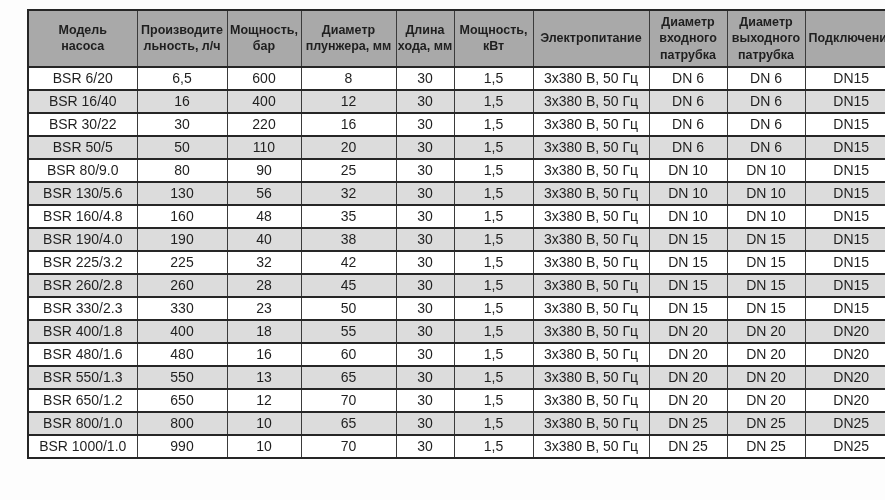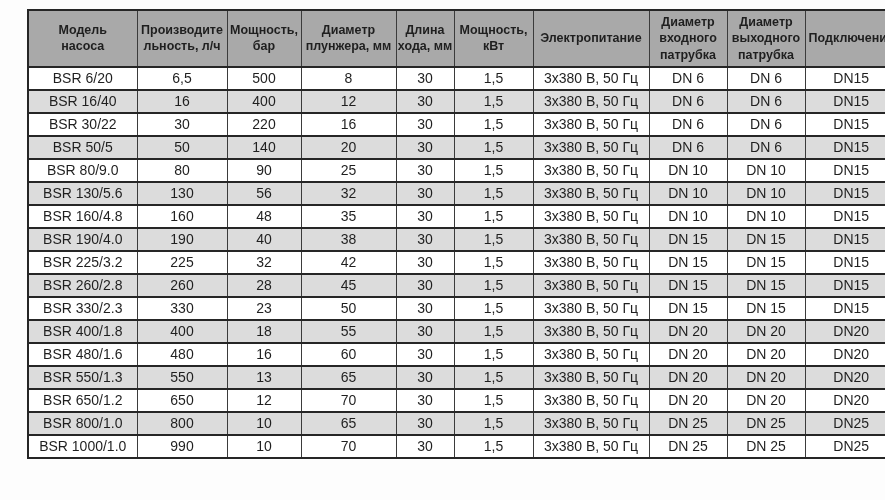--- a/index.html
+++ b/index.html
@@ -102,21 +102,21 @@
           <th>Диаметр
 выходного
 патрубка</th>
           <th>Подключение</th>
         </tr>
     </thead>
     <tbody id="table-body">
         <tr>
           <td>BSR 6/20</td>
           <td>6,5</td>
-          <td>500</td>
+          <td>600</td>
           <td>8</td>
           <td>30</td>
           <td>1,5</td>
           <td>3х380 В, 50 Гц</td>
           <td>DN 6</td>
           <td>DN 6</td>
           <td>DN15</td>
         </tr>
         <tr>
           <td>BSR 16/40</td>
@@ -138,21 +138,21 @@
           <td>30</td>
           <td>1,5</td>
           <td>3х380 В, 50 Гц</td>
           <td>DN 6</td>
           <td>DN 6</td>
           <td>DN15</td>
         </tr>
         <tr>
           <td>BSR 50/5</td>
           <td>50</td>
-          <td>140</td>
+          <td>110</td>
           <td>20</td>
           <td>30</td>
           <td>1,5</td>
           <td>3х380 В, 50 Гц</td>
           <td>DN 6</td>
           <td>DN 6</td>
           <td>DN15</td>
         </tr>
         <tr>
           <td>BSR 80/9.0</td>

